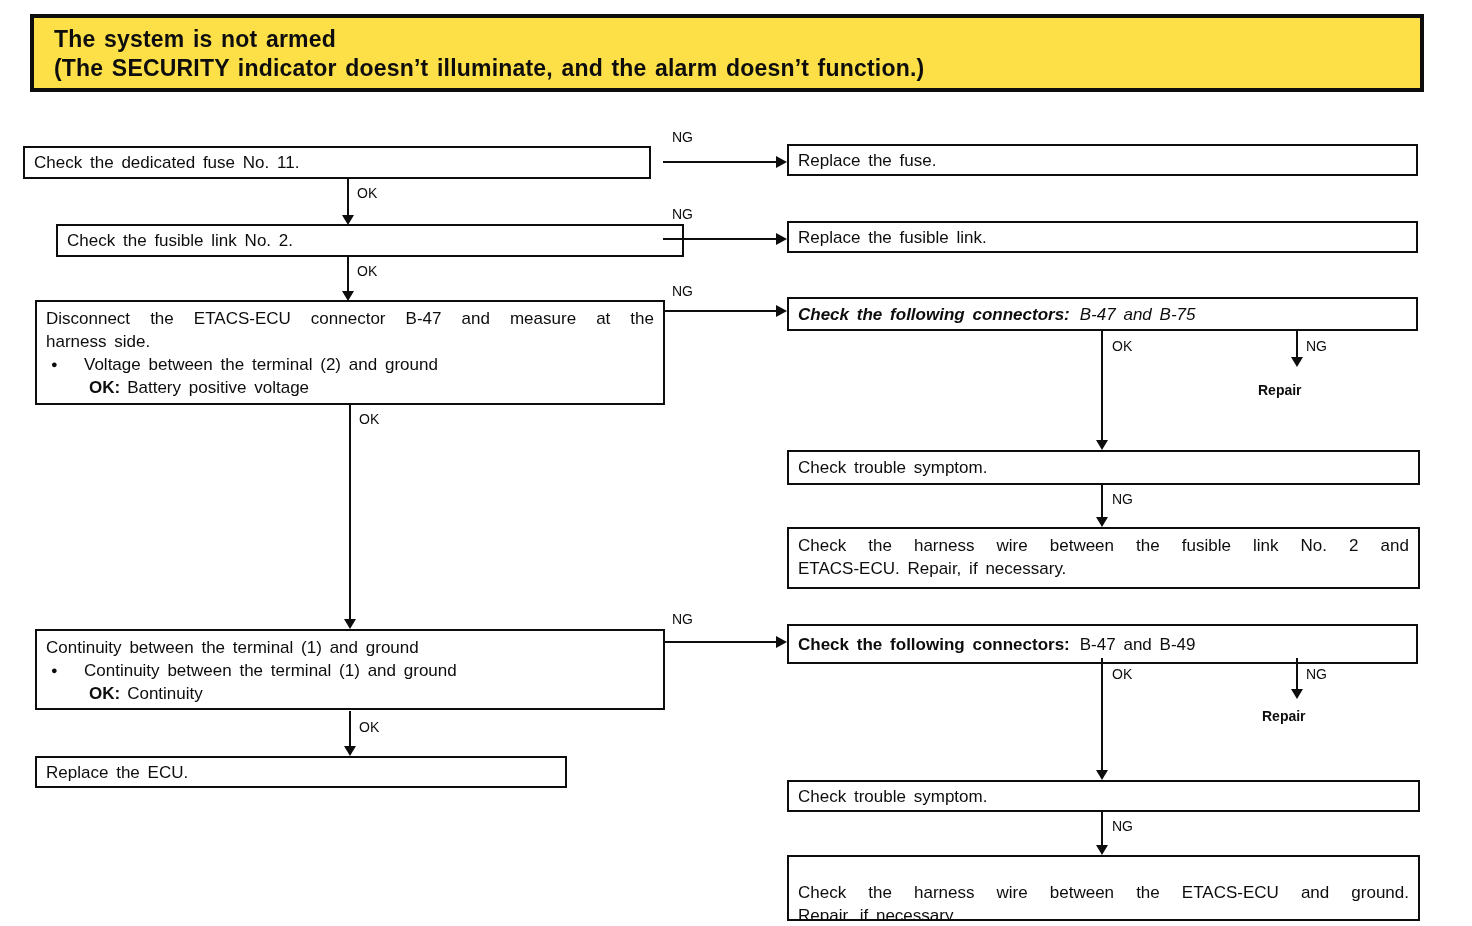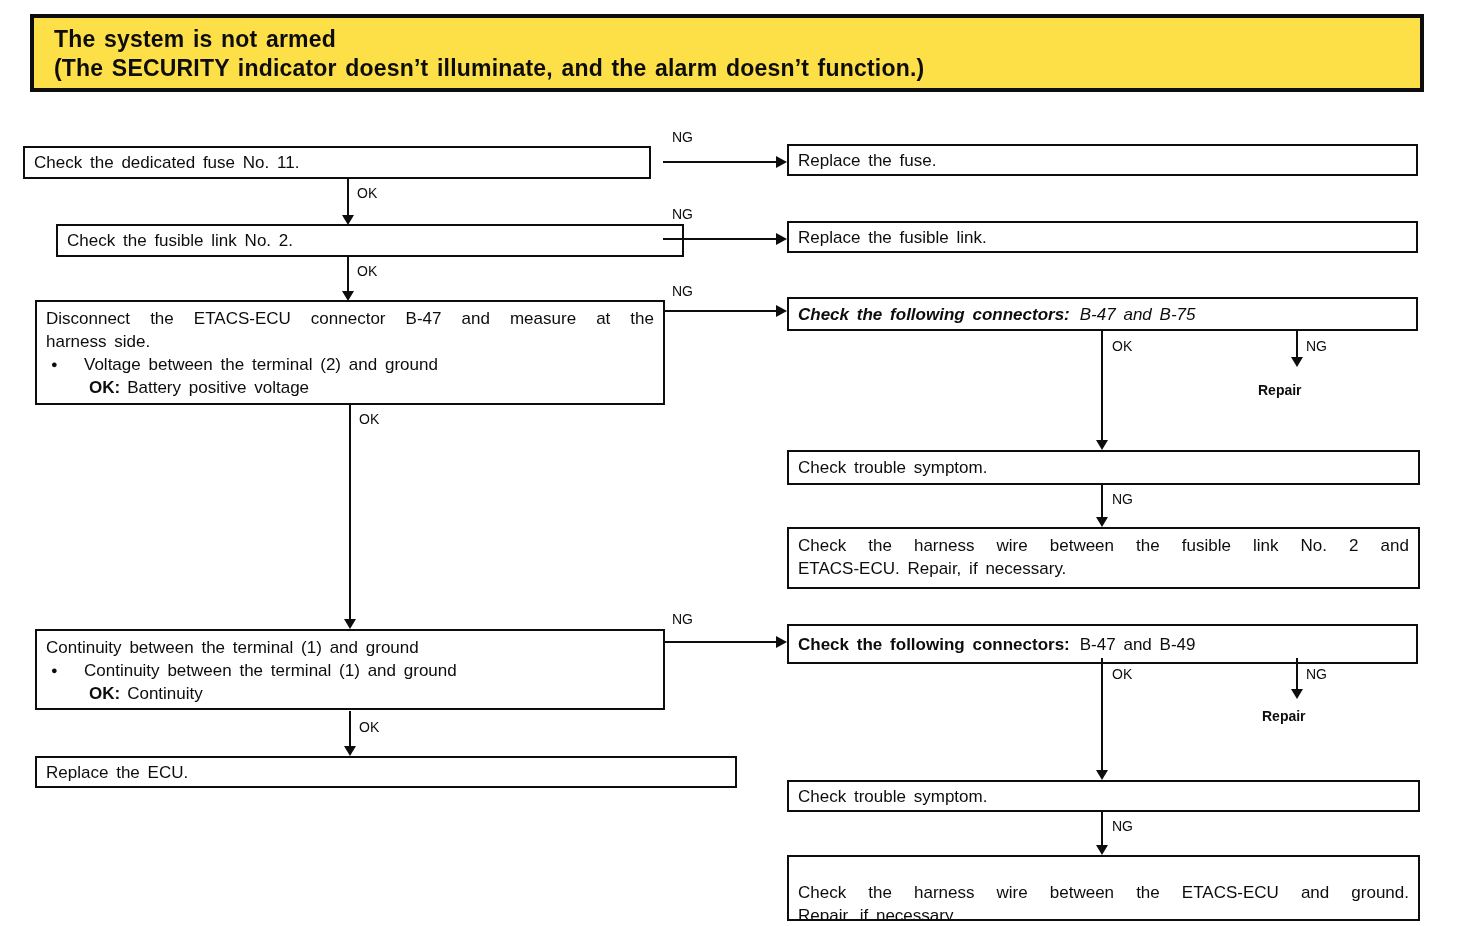--- a/index.html
+++ b/index.html
@@ -71,21 +71,21 @@
     <div>Continuity between the terminal (1) and ground</div>
     <div class="brow">
       <span class="bullet">●</span>
       <span>Continuity between the terminal (1) and ground</span>
     </div>
     <div class="okline">
       <span class="bold">OK:</span><span>Continuity</span>
     </div>
   </div>
 
-  <div class="box vcenter" style="left:35px; top:756px; width:702px; height:32px;">
+  <div class="box vcenter" style="left:35px; top:756px; width:532px; height:32px;">
     <span>Replace the ECU.</span>
   </div>
 
   <div class="box vcenter" style="left:787px; top:144px; width:631px; height:32px;">
     <span>Replace the fuse.</span>
   </div>
 
   <div class="box vcenter" style="left:787px; top:221px; width:631px; height:32px;">
     <span>Replace the fusible link.</span>
   </div>

